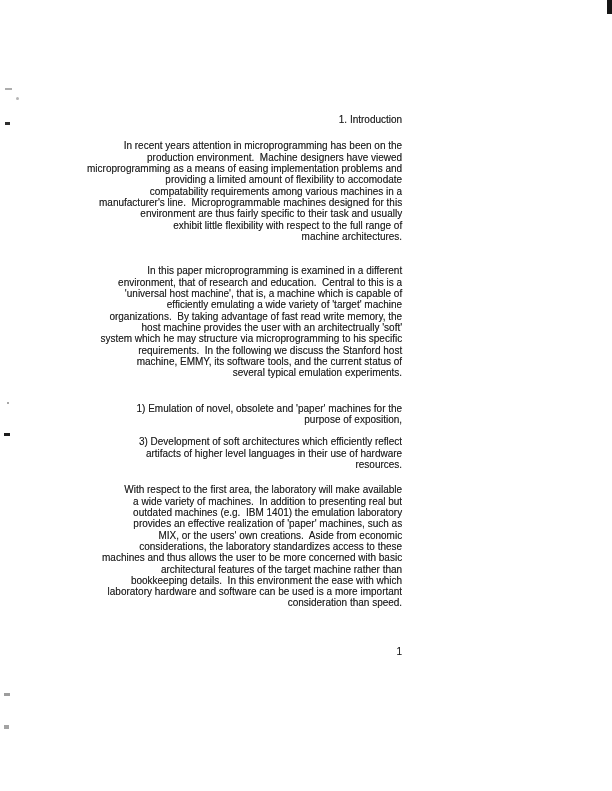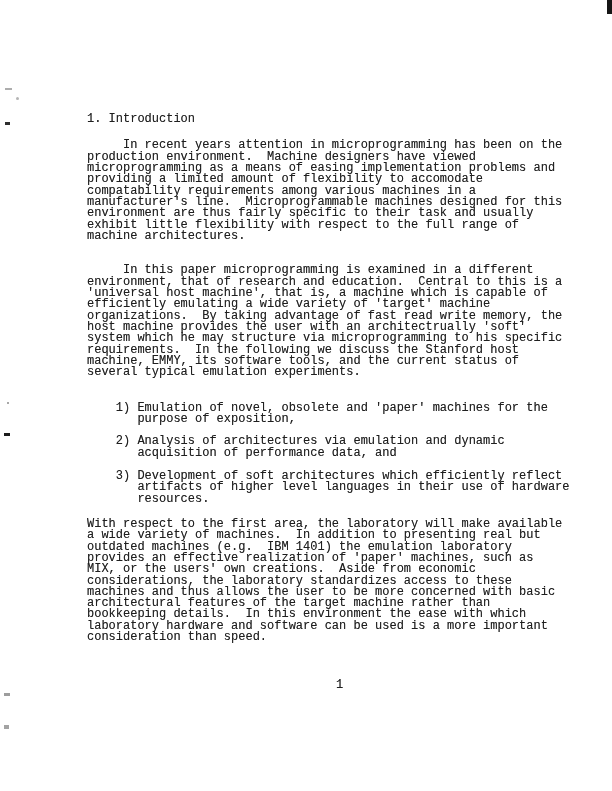--- a/index.html
+++ b/index.html
@@ -7,26 +7,27 @@
   .page {
     position: relative;
     width: 612px;
     height: 791px;
     background: #ffffff;
     overflow: hidden;
     font-family: "Liberation Mono", "DejaVu Sans Mono", monospace;
   }
   .text-area { position: absolute; left: 87px; top: 114px; }
   .block {
-    font-family: Liberation Mono, monospace;
-    font-size: 12px;
+    font-family: Liberation Sans, sans-serif;
+    font-size: 10px;
     line-height: 11.33px;
     color: #1f1f1f;
     white-space: pre;
     text-shadow: 0 0 0.6px rgba(31,31,31,0.5);
+    text-align: right;
   }
   .m-h1 { margin-bottom: 15px; }
   .m-p1 { margin-bottom: 23px; }
   .m-p2 { margin-bottom: 24px; margin-top: 16px; }
   .m-h2 { margin-bottom: 16px; }
   .m-p3 { margin-bottom: 12px; }
   .m-li1 { margin-bottom: 11px; }
   .m-li2 { margin-bottom: 12px; }
   .m-li3 { margin-bottom: 14px; }
   .m-p4 { margin-bottom: 37px; }
@@ -78,22 +79,20 @@
 system which he may structure via microprogramming to his specific
 requirements.  In the following we discuss the Stanford host
 machine, EMMY, its software tools, and the current status of
 several typical emulation experiments.</pre>
 
 
 
     <pre class="block m-li1">    1) Emulation of novel, obsolete and 'paper' machines for the
        purpose of exposition,</pre>
 
-    <pre class="block m-li2">    2) Analysis of architectures via emulation and dynamic
-       acquisition of performance data, and</pre>
 
     <pre class="block m-li3">    3) Development of soft architectures which efficiently reflect
        artifacts of higher level languages in their use of hardware
        resources.</pre>
 
     <pre class="block m-p4">With respect to the first area, the laboratory will make available
 a wide variety of machines.  In addition to presenting real but
 outdated machines (e.g.  IBM 1401) the emulation laboratory
 provides an effective realization of 'paper' machines, such as
 MIX, or the users' own creations.  Aside from economic

